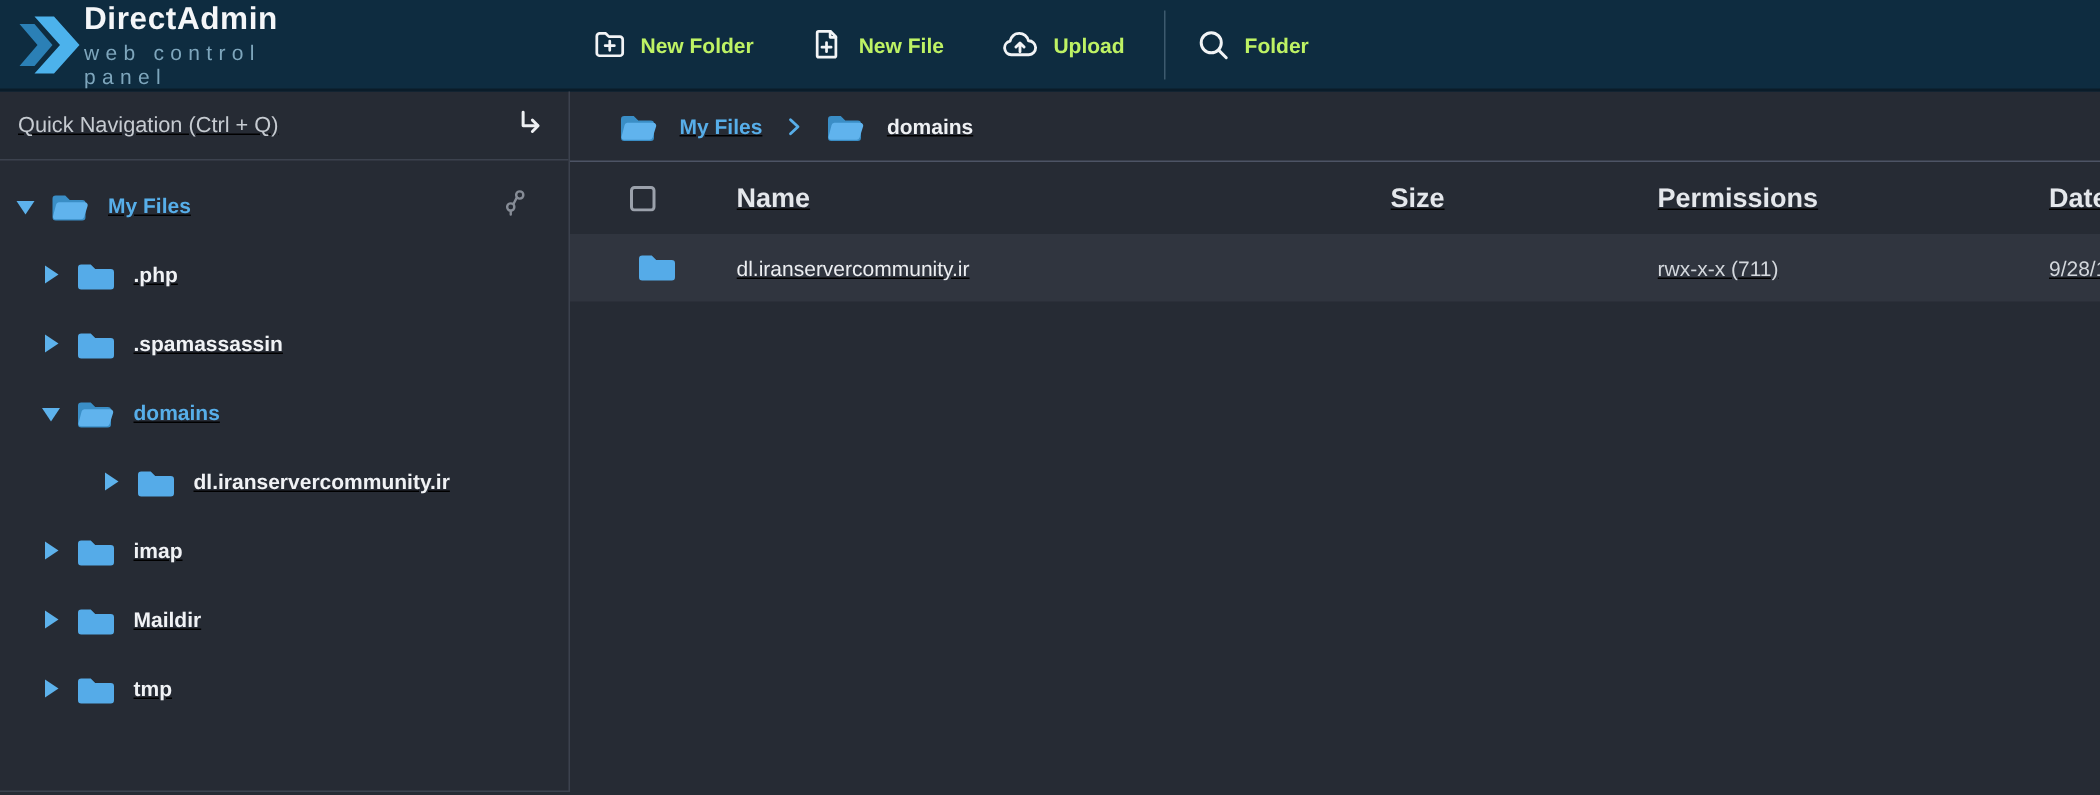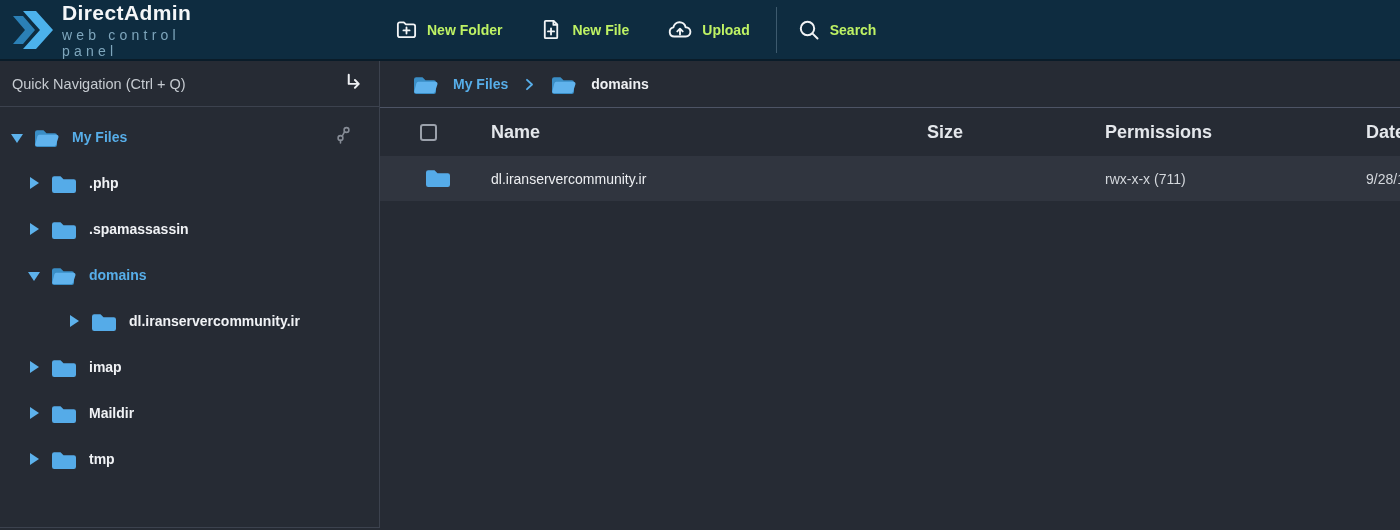--- a/index.html
+++ b/index.html
@@ -4,32 +4,32 @@
 <style>
   * { margin:0; padding:0; box-sizing:border-box; }
   html,body { width:1400px; height:530px; overflow:hidden; background:#262b34;
               font-family:"Liberation Sans", sans-serif; }
 
   
   .header { height:61px; background:#0e2c40; display:flex; align-items:center;
             border-bottom:2px solid #0a1c29; }
   .logo { display:flex; align-items:center; margin-left:10px; width:190px; }
   .logo-mark { width:46px; height:42px; flex:0 0 auto; }
-  .logo-text { margin-left:6px; }
+  .logo-text { }
   .logo-title { color:#f4f6f8; font-size:21px; font-weight:700; letter-spacing:.4px; }
   .logo-sub { color:#7ea6bc; font-size:14px; letter-spacing:4.2px; margin-top:2px; }
 
   .toolbar { display:flex; align-items:center; margin-left:195px; }
   .tool-btn { display:flex; align-items:center; gap:9px; color:#bef264; font-size:14px;
               font-weight:700; cursor:pointer; margin-right:38px; }
   .tool-btn svg { display:block; }
   .v-divider { width:1px; height:46px; background:#3d5a6e; margin:0 20px 0 -12px; }
 
   
-  .body { display:flex; height:467px; }
+  .body { display:flex; height:467px;text-decoration:underline; }
   .sidebar { width:380px; flex:0 0 auto; border-right:1px solid #3c424e;
              border-bottom:1px solid #3c424e; display:flex; flex-direction:column; }
   .main { flex:1; min-width:0; }
 
   
   .quicknav { height:46px; display:flex; align-items:center; justify-content:space-between;
               padding:0 16px 0 12px; border-bottom:1px solid #3c424e; }
   .quicknav-label { color:#c6cbd1; font-size:14.5px; }
   .tree { padding-top:7px; }
   .tree-item { height:46px; display:flex; align-items:center; cursor:pointer; }
@@ -130,21 +130,21 @@
 
     <div class="v-divider"></div>
 
     <div class="tool-btn">
       <span>
         <svg width="24" height="24" viewBox="0 0 24 24" fill="none" stroke="#f2f4f6" stroke-width="2" stroke-linecap="round">
           <circle cx="10.5" cy="10.5" r="6.7"></circle>
           <path d="M15.6 15.6 20.5 20.5"></path>
         </svg>
       </span>
-      <span>Search</span>
+      <span>Folder</span>
     </div>
   </div>
 </div>
 
 <div class="body">
 
   <div class="sidebar">
     <div class="quicknav">
       <span class="quicknav-label">Quick Navigation (Ctrl + Q)</span>
       <span>

